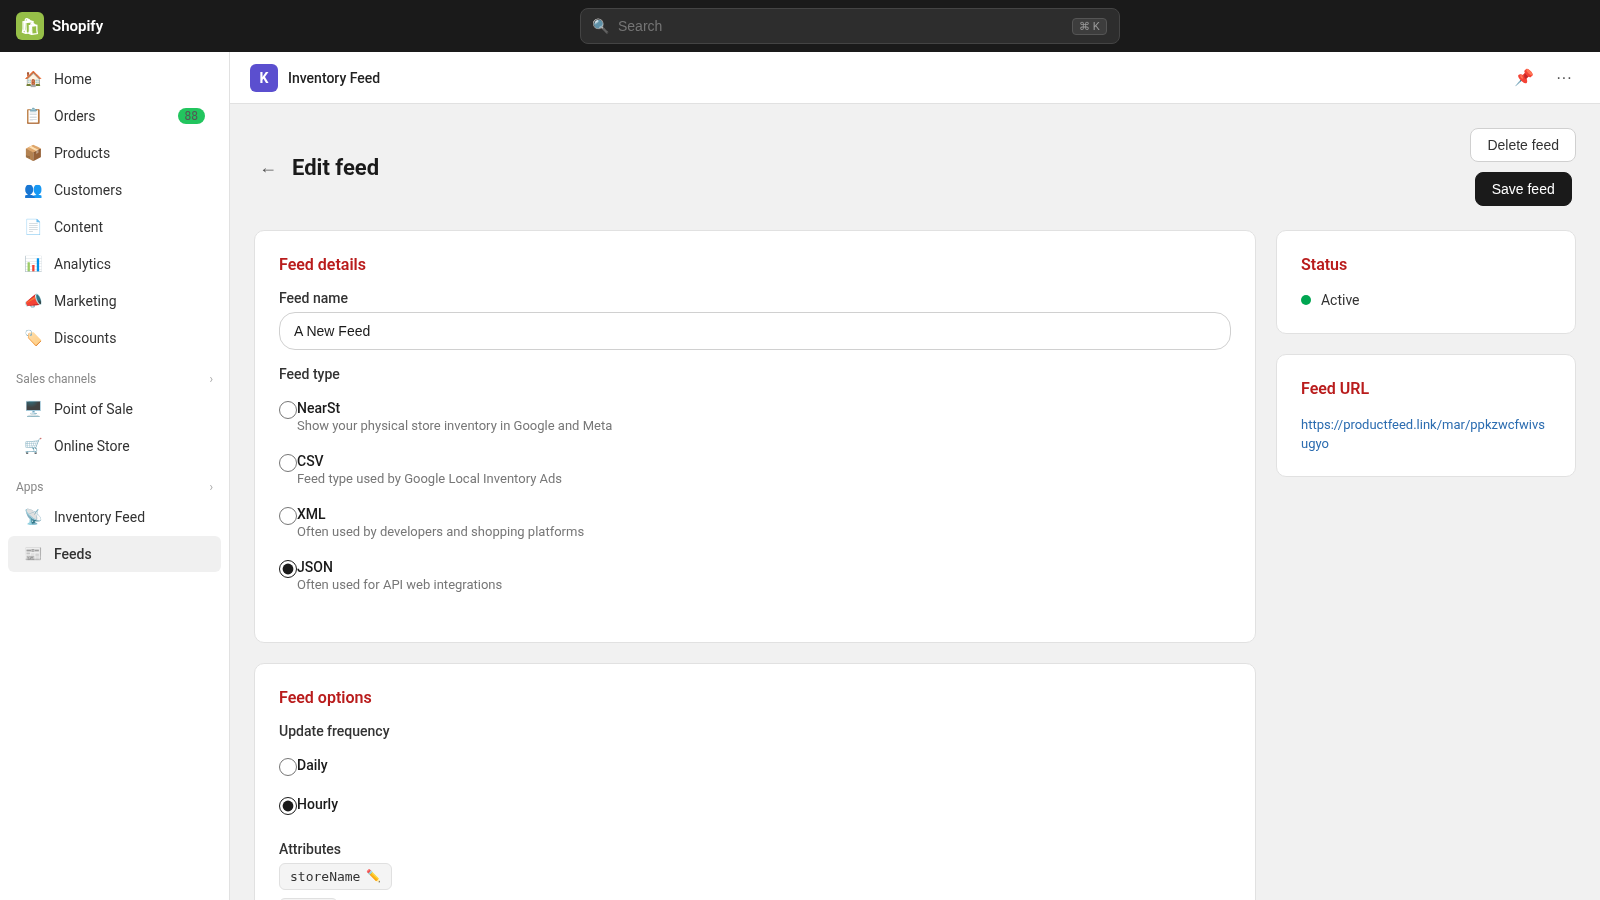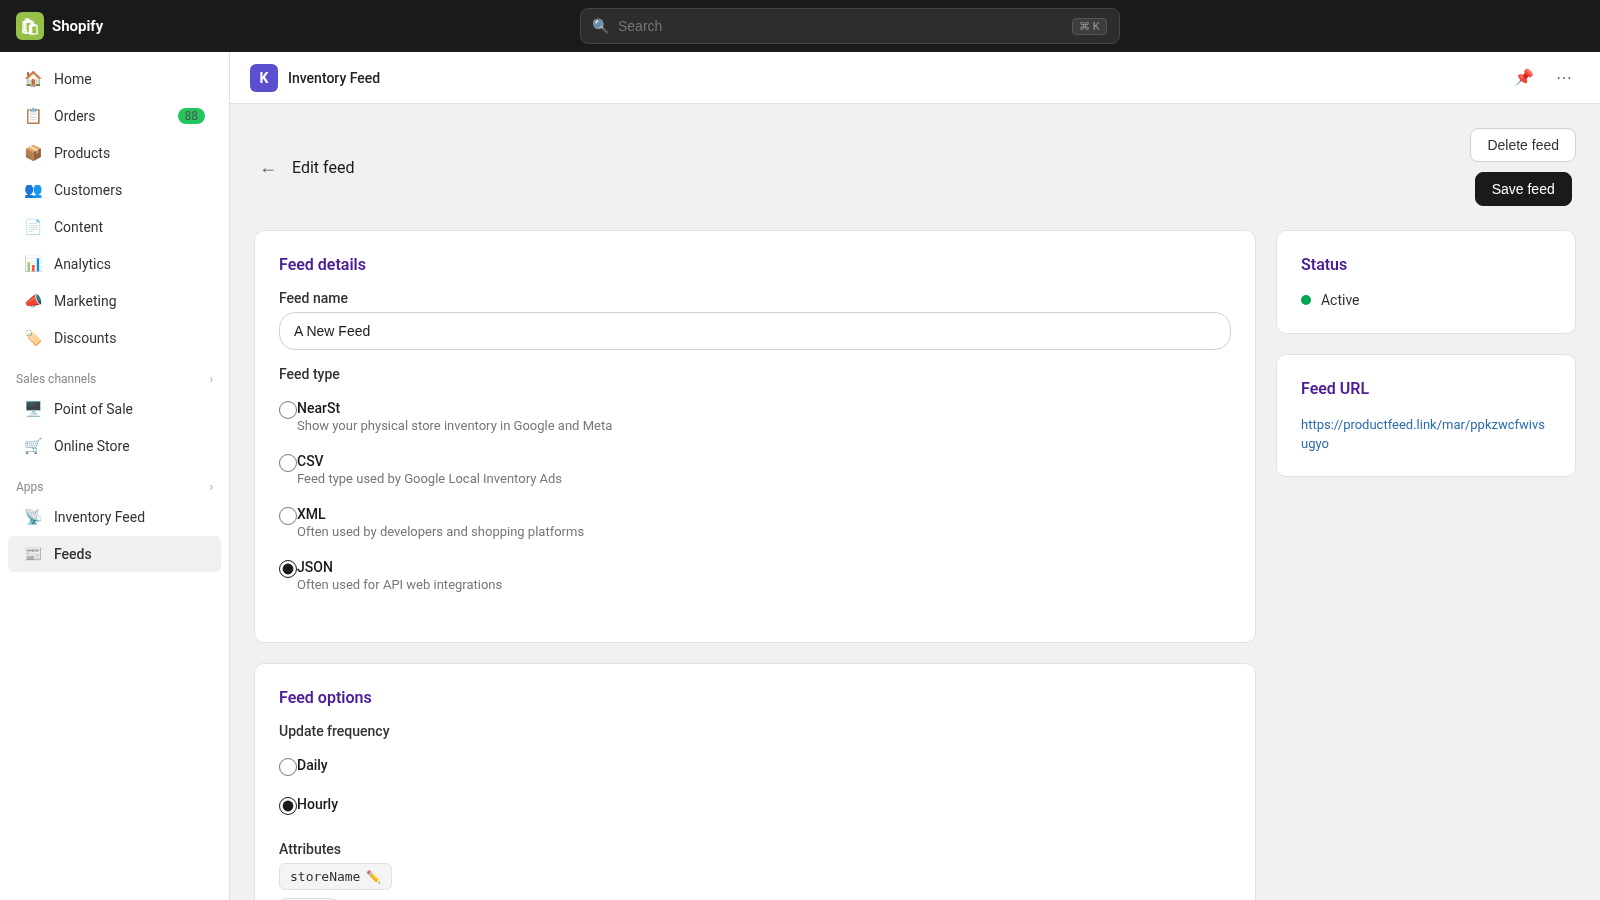--- a/index.html
+++ b/index.html
@@ -207,22 +207,22 @@
       cursor: pointer;
       color: #555;
       font-size: 18px;
       display: flex;
       align-items: center;
       justify-content: center;
       width: 28px;
       height: 28px;
     }
     .page-title {
-      font-size: 16px;
-      font-weight: 400;
+      font-size: 22px;
+      font-weight: 700;
       color: #1a1a1a;
     }
     .page-header-right {
       display: flex;
       align-items: center;
       gap: 10px;
       flex-direction: column;
     }
     .btn-delete {
       background: #fff;
@@ -256,21 +256,21 @@
     .card {
       background: #fff;
       border: 1px solid #e1e1e1;
       border-radius: 10px;
       padding: 24px;
       margin-bottom: 20px;
     }
     .card-title {
       font-size: 16px;
       font-weight: 600;
-      color: #4c1d95;
+      color: #b91c1c;
       margin-bottom: 16px;
     }
 
     
     .form-group { margin-bottom: 16px; }
     .form-label {
       font-size: 14px;
       font-weight: 500;
       color: #333;
       margin-bottom: 6px;
@@ -321,21 +321,21 @@
       color: #2b6cb0;
       font-size: 13px;
       text-decoration: none;
       word-break: break-all;
     }
     .feed-url-desc { font-size: 13px; color: #666; margin-top: 8px; line-height: 1.5; }
 
     
     .attribute-tag {
       display: inline-flex;
-      align-items: center;
+      align-items: flex-start;
       gap: 6px;
       background: #f4f4f4;
       border: 1px solid #e0e0e0;
       border-radius: 6px;
       padding: 5px 10px;
       font-size: 13px;
       font-family: monospace;
       color: #333;
       margin-bottom: 8px;
       cursor: pointer;

